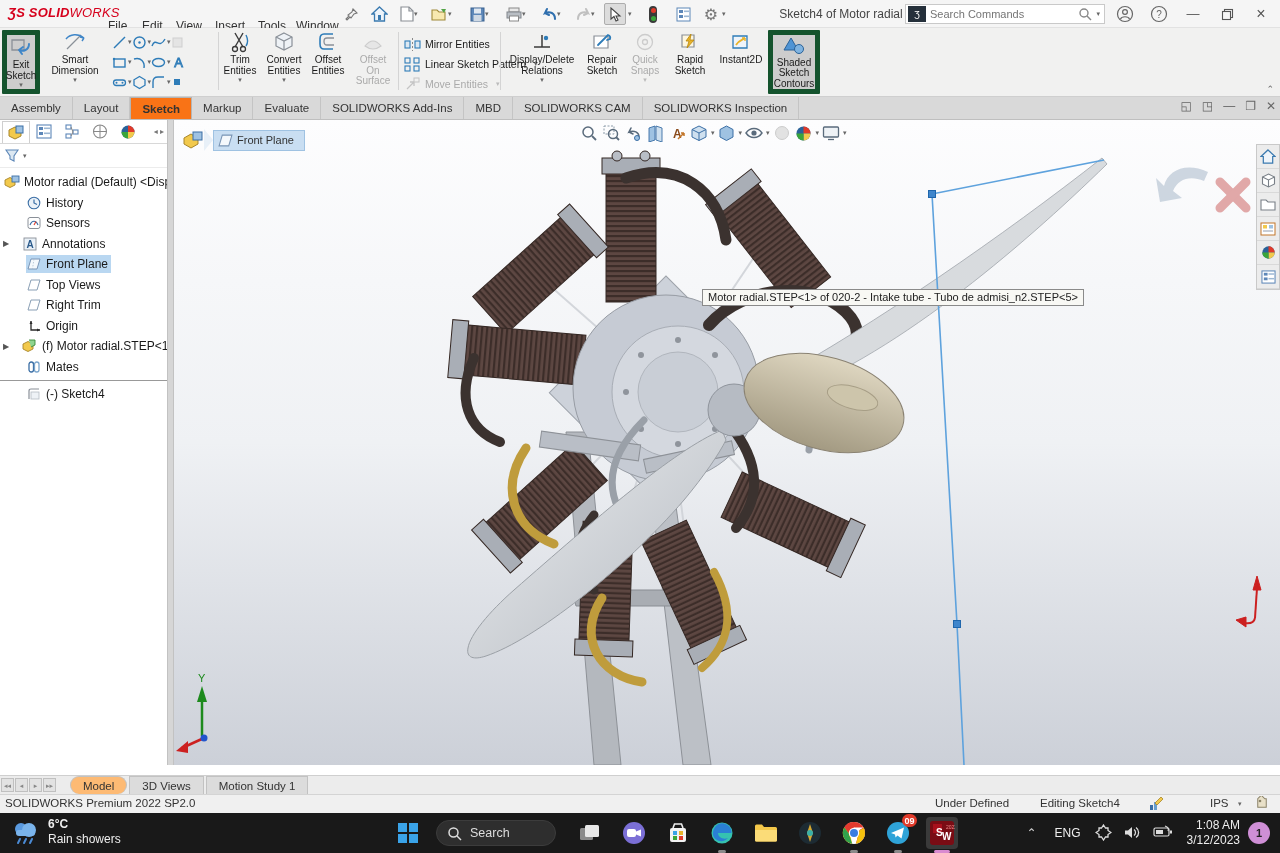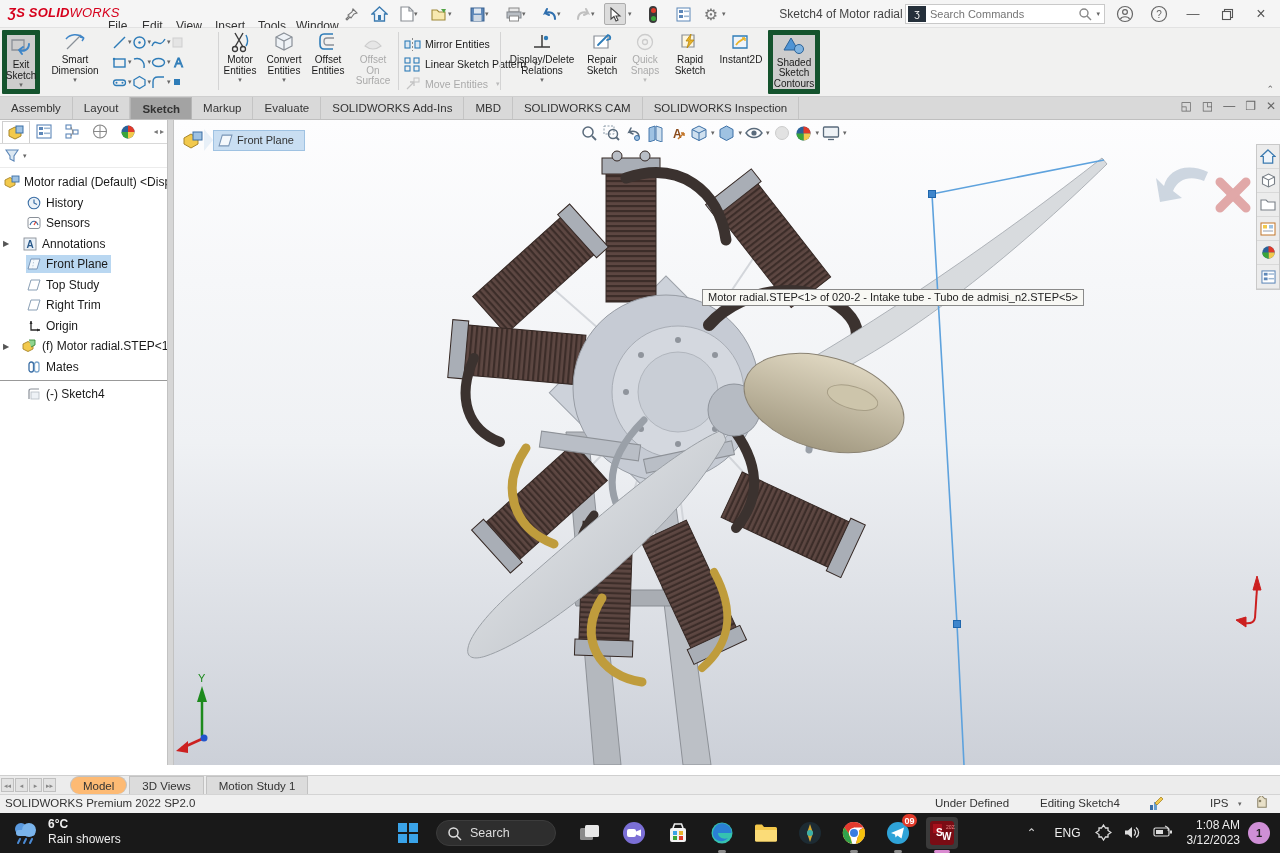--- a/index.html
+++ b/index.html
@@ -33,21 +33,21 @@
   .grid-cell { display:flex; align-items:center; height:20px; }
   .grid-cell svg { margin-right:1px; }
   .stackrow { display:flex; align-items:center; height:20px; font-size:10.5px; color:#1a1a1a; }
   .stackrow.gray { color:#aaa; }
   .stackrow svg { margin-right:4px; }
   #ribbon-collapse { position:absolute; right:6px; bottom:2px; color:#666; font-size:9px; }
 
   
   #tabbar { position:absolute; top:97px; left:0; width:1280px; height:23px; background:#d9d9d9; border-bottom:1px solid #bfbfbf; display:flex; align-items:flex-end; }
   .ctab { height:22px; line-height:22px; padding:0 11px; font-size:11.5px; color:#333; border-right:1px solid #c4c4c4; background:#d9d9d9; }
-  .ctab.active { background:#a3a3a3; font-weight:bold; border:1px solid #b5b5b5; border-bottom:none; }
+  .ctab.active { background:#f97316; font-weight:bold; border:1px solid #b5b5b5; border-bottom:none; }
   #docwin-ctrls { position:absolute; right:4px; top:2px; display:flex; gap:10px; color:#666; font-size:12px; }
 
   
   #main { position:absolute; top:120px; left:0; width:1280px; height:645px; }
   #tree-panel { position:absolute; left:0; top:0; width:167px; height:645px; background:#fff; overflow:hidden; }
   #splitter { position:absolute; left:167px; top:0; width:7px; height:645px; background:#d6d6d6; border-left:1px solid #c2c2c2; border-right:1px solid #c2c2c2; cursor:ew-resize;}
   #fm-tabs { display:flex; height:24px; border-bottom:1px solid #d8d8d8; align-items:center; padding-left:2px; }
   .fm-tab { width:28px; height:22px; display:flex; align-items:center; justify-content:center; }
   .fm-tab.on { background:#fff; border:1px solid #cfcfcf; border-bottom:none; }
   #fm-scroll { margin-left:auto; font-size:8px; color:#777; padding-right:3px;}
@@ -332,21 +332,21 @@
 
   <div class="rbtn" style="left:222px;width:36px;">
     <div class="ric">
       <svg width="22" height="22" viewBox="0 0 22 22">
           <path d="M6 2 L14 16 M14 2 L6 16" stroke="#3a3a3a" stroke-width="1.4" fill="none"></path>
           <circle cx="6" cy="18" r="2.5" fill="none" stroke="#3a3a3a" stroke-width="1.3"></circle>
           <circle cx="14" cy="18" r="2.5" fill="none" stroke="#3a3a3a" stroke-width="1.3"></circle>
           <path d="M17 4 C19 8 19 12 17 15" fill="none" stroke="#2e7cb8" stroke-width="1.4"></path>
         </svg>
     </div>
-    <div class="lbl">Motor Entities</div>
+    <div class="lbl">Trim Entities</div>
     <span class="car">▾</span>
   </div>
 
   <div class="rbtn" style="left:262px;width:44px;">
     <div class="ric">
       <svg width="22" height="22" viewBox="0 0 22 22">
           <path d="M11 2 L19 6 L19 15 L11 19 L3 15 L3 6 Z" fill="#eef2f6" stroke="#8a9098" stroke-width="1.2"></path>
           <path d="M3 6 L11 10 L19 6 M11 10 L11 19" fill="none" stroke="#8a9098" stroke-width="1.2"></path>
         </svg>
     </div>
@@ -592,21 +592,21 @@
           </span>
           <span>Front Plane</span>
         </span>
       </div>
       <div class="trow" style="padding-left:26px;">
         <span class="ticon">
           <svg width="14" height="14" viewBox="0 0 14 14">
               <polygon points="4,2 13,2 10,12 1,12" fill="#fff" stroke="#8a9fb5" stroke-width="1"></polygon>
             </svg>
         </span>
-        <span>Top Study</span>
+        <span>Top Views</span>
       </div>
       <div class="trow" style="padding-left:26px;">
         <span class="ticon">
           <svg width="14" height="14" viewBox="0 0 14 14">
               <polygon points="4,2 13,2 10,12 1,12" fill="#fff" stroke="#8a9fb5" stroke-width="1"></polygon>
             </svg>
         </span>
         <span>Right Trim</span>
       </div>
       <div class="trow" style="padding-left:26px;">

